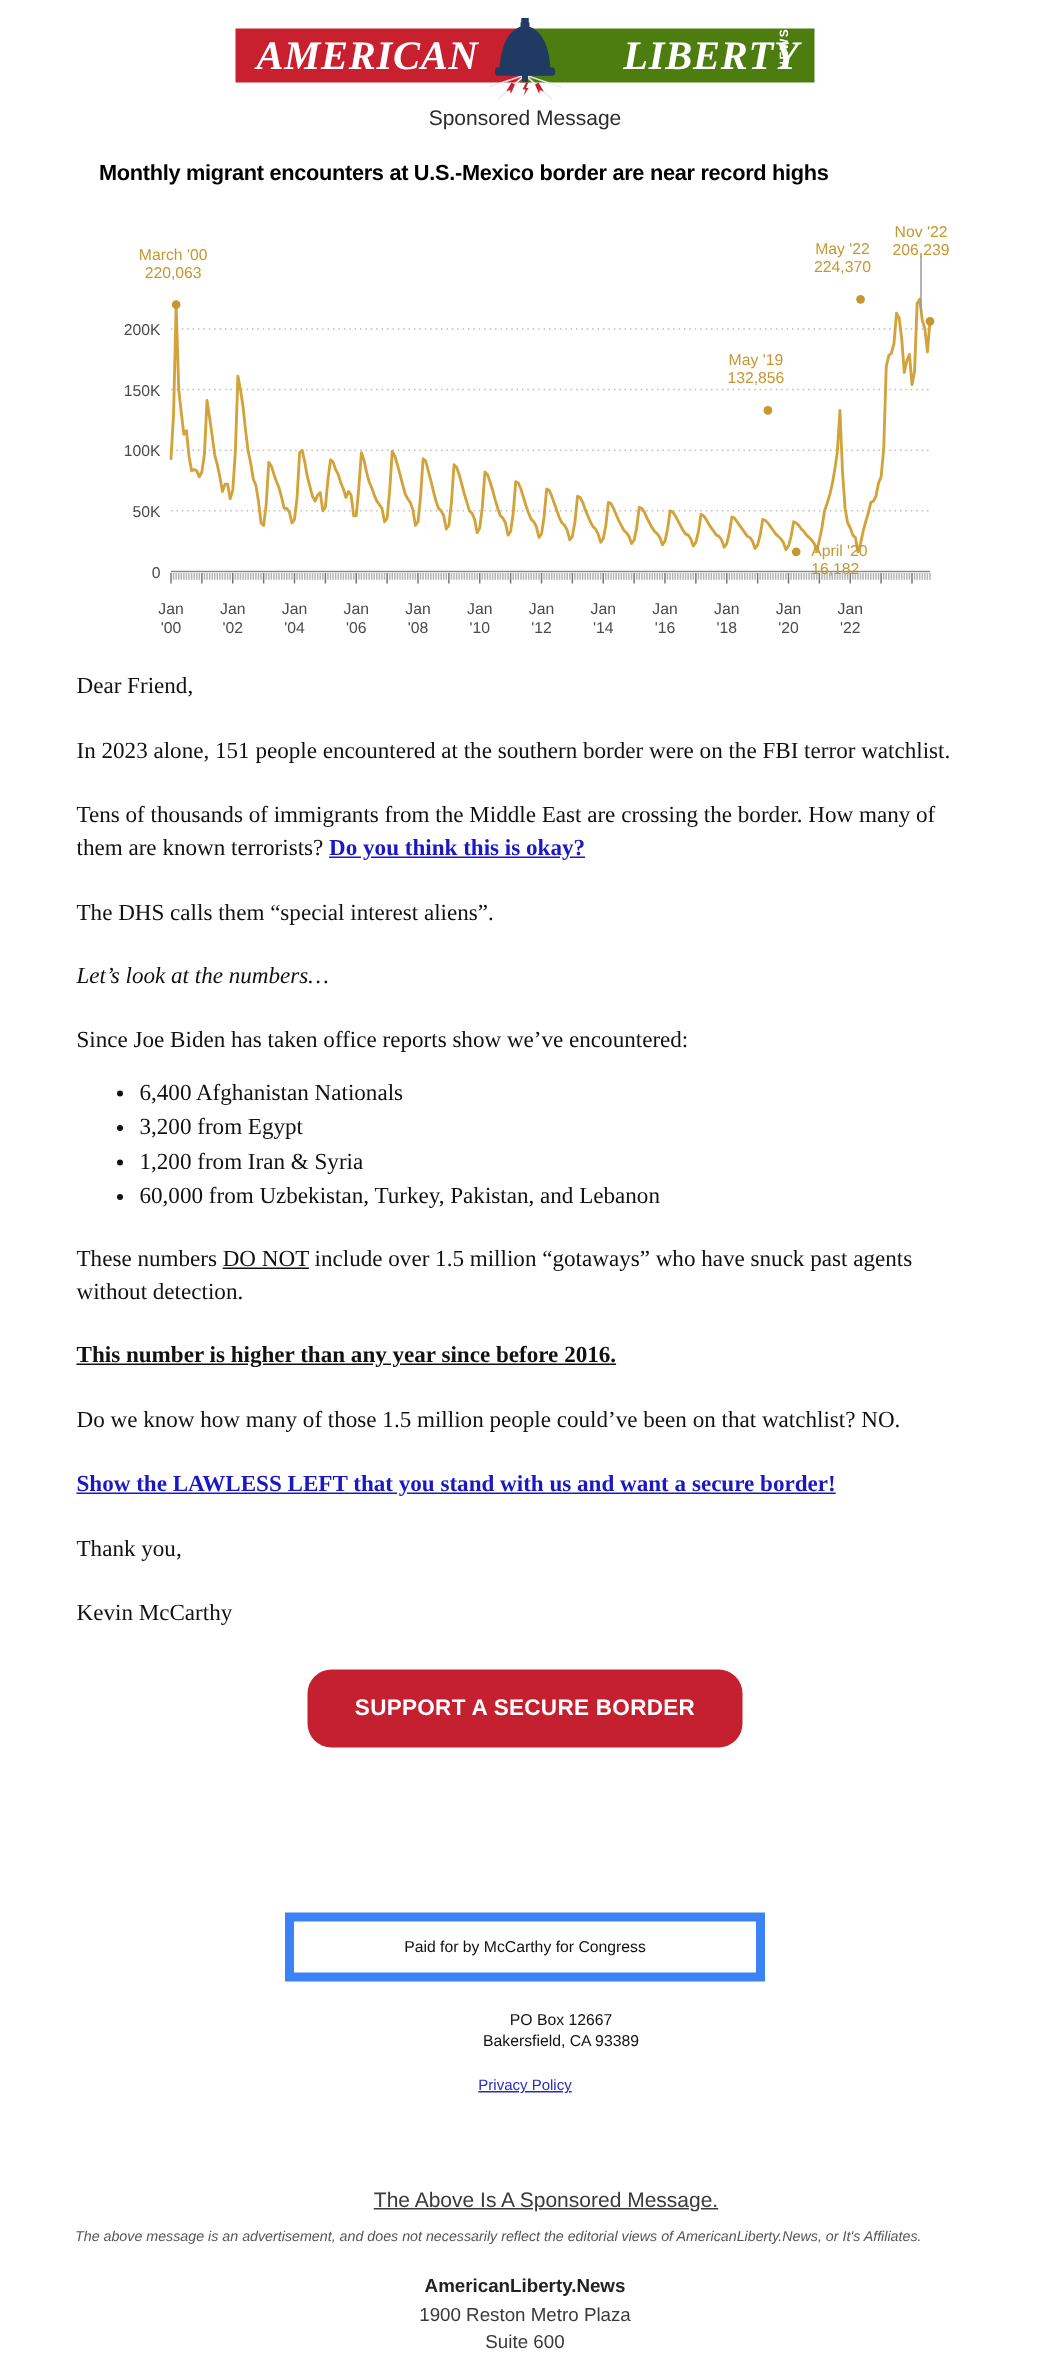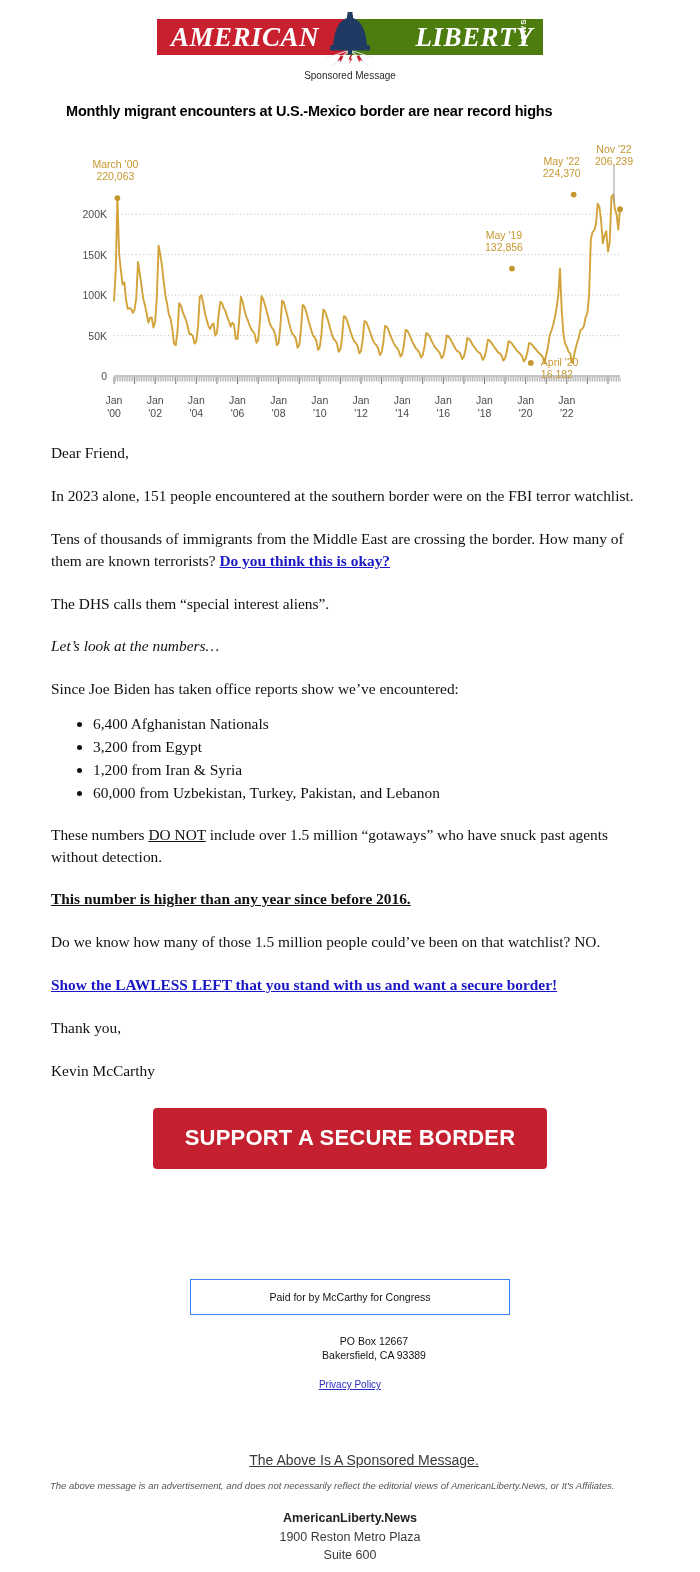--- a/index.html
+++ b/index.html
@@ -61,21 +61,21 @@
   .bell-holder {
     position: absolute;
     left: 50%; top: -4px;
     transform: translateX(-50%);
     width: 56px; height: 58px;
     z-index: 4;
   }
   .sponsored-label {
     margin-top: 10px;
     font-family: "Liberation Sans", sans-serif;
-    font-size: 10px;
+    font-size: 14px;
     color: #2b2b2b;
   }
 
   
   .chart-card {
     width: 568px;
     margin: 22px auto 0 auto;
   }
   .chart-title {
     font-family: "Liberation Sans", sans-serif;
@@ -124,34 +124,34 @@
   .u-bold { font-weight: bold; text-decoration: underline; }
   .u-plain { text-decoration: underline; }
 
   
   .cta-row { text-align: center; margin-top: 26px; }
   .cta-button {
     display: inline-block;
     background: #C4202F;
     color: #ffffff;
     font-family: "Liberation Sans", sans-serif;
-    font-size: 22px;
+    font-size: 15px;
     font-weight: bold;
     letter-spacing: 0.2px;
     padding: 17px 32px 18px 32px;
     border: none;
-    border-radius: 4px;
+    border-radius: 16px;
     cursor: pointer;
   }
 
   
   .paid-box {
     width: 320px;
     margin: 110px auto 0 auto;
-    border: 1px solid #3b82f6;
+    border: 6px solid #3b82f6;
     text-align: center;
     padding: 11px 6px;
     font-family: "Liberation Sans", sans-serif;
     font-size: 10.5px;
     color: #111;
   }
   .addr-block {
     text-align: center;
     margin-top: 19px;
     font-family: "Liberation Sans", sans-serif;

